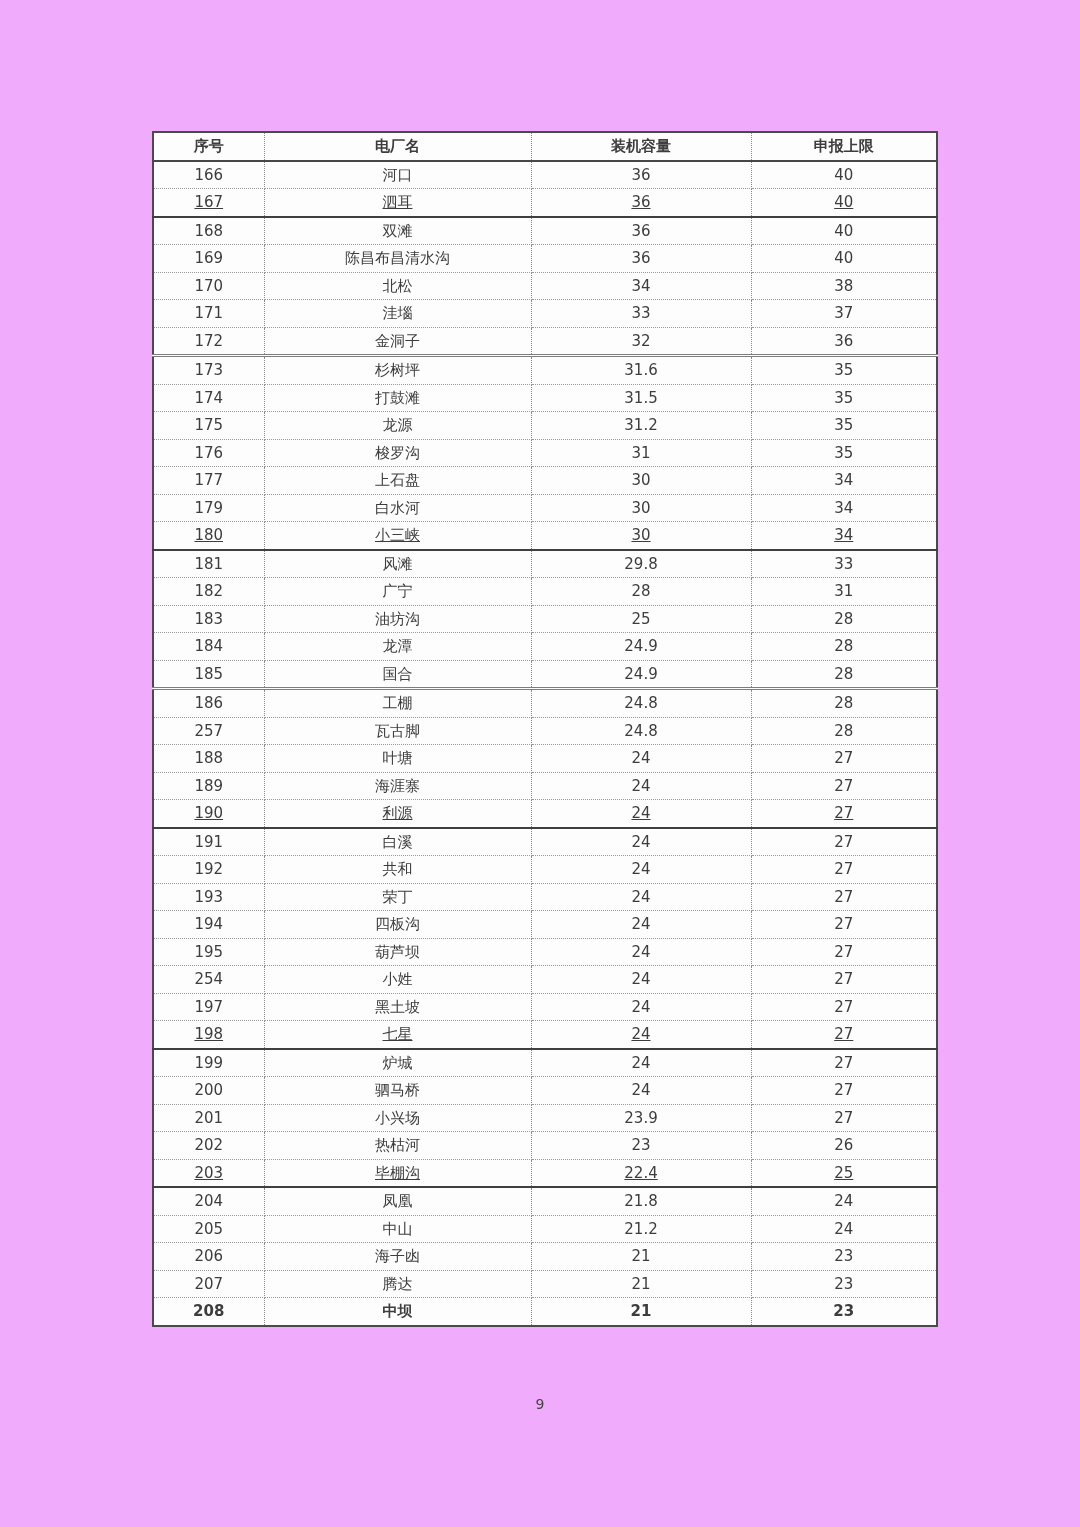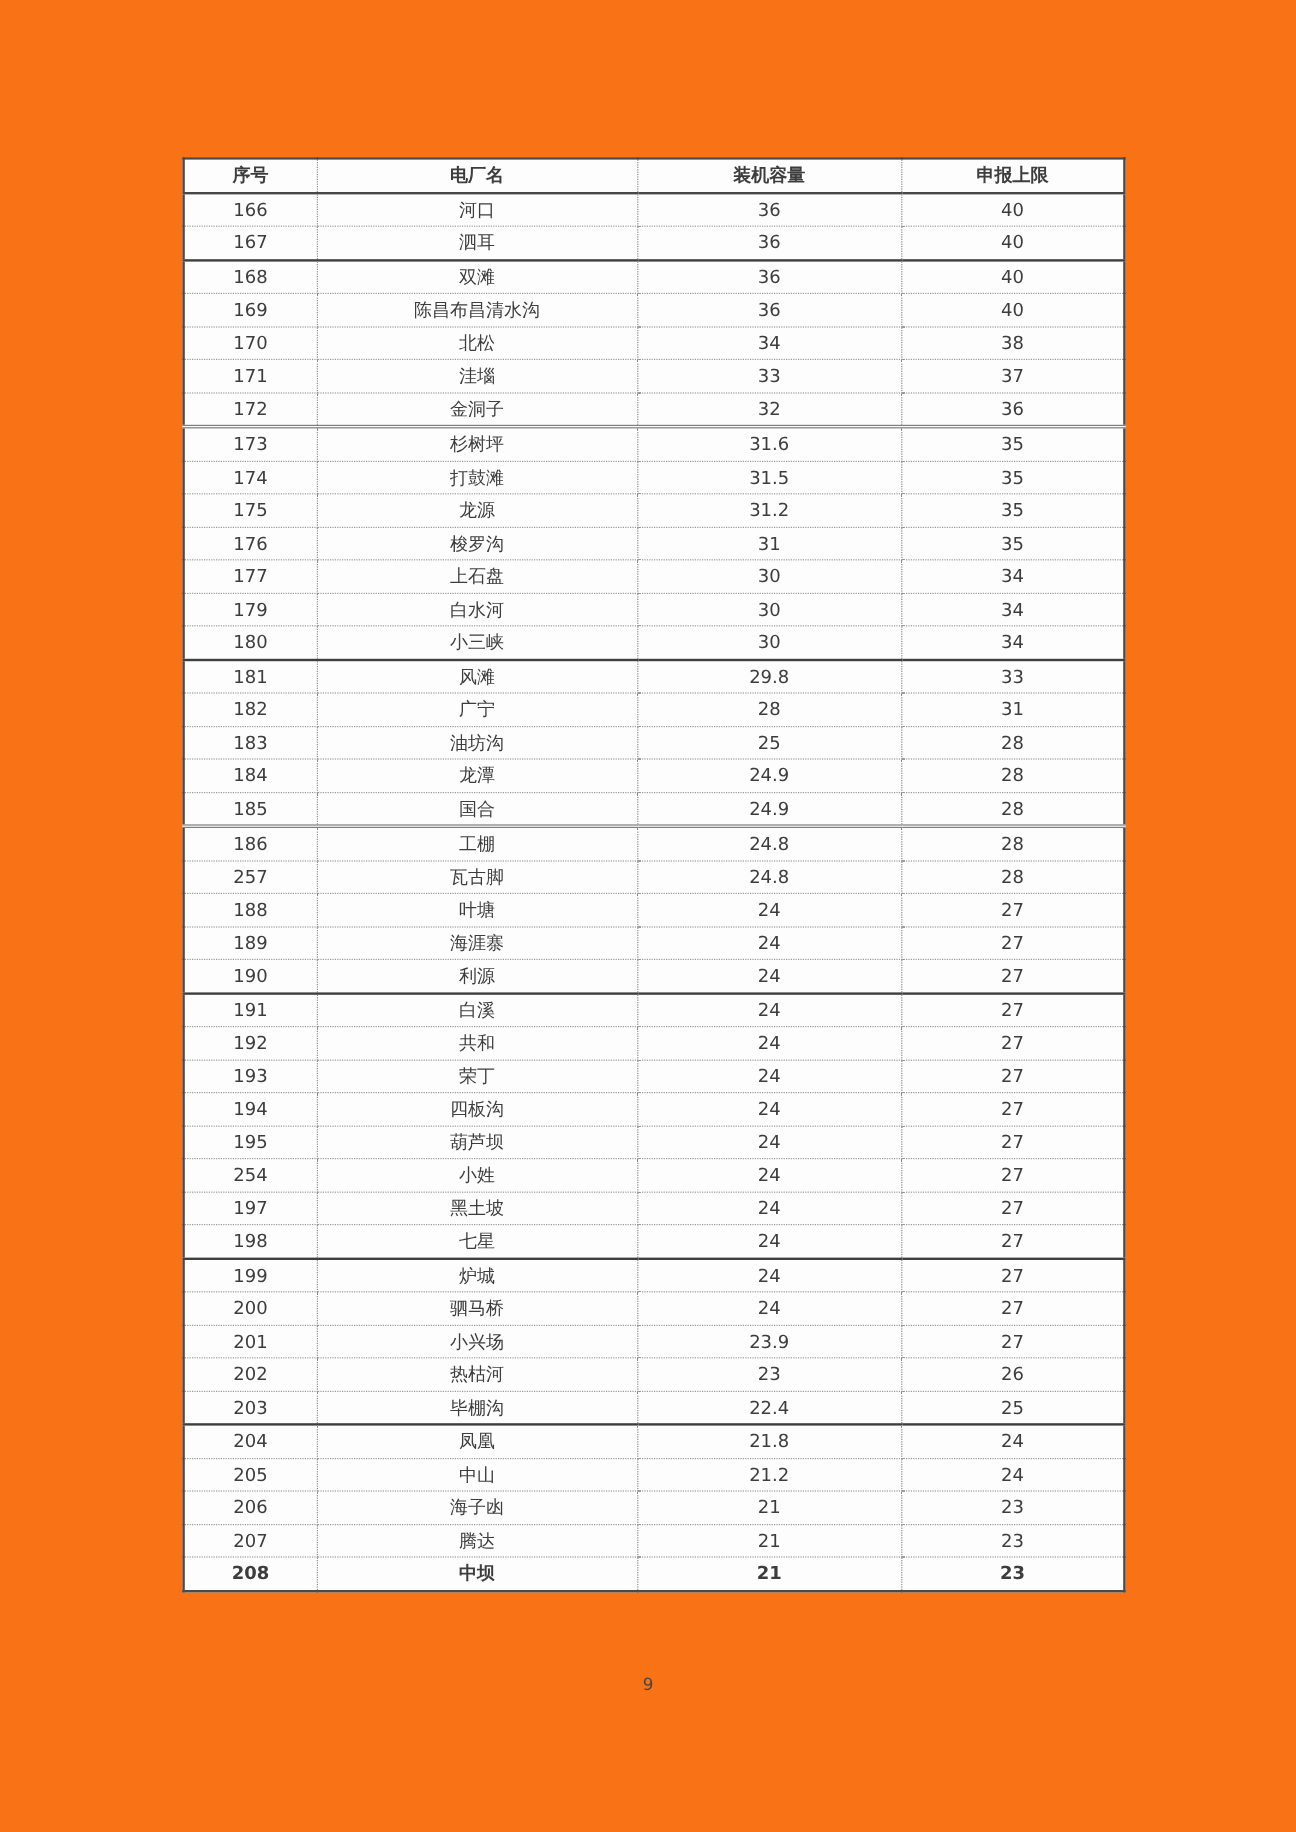--- a/index.html
+++ b/index.html
@@ -6,21 +6,21 @@
     margin: 0;
     padding: 0;
     background: #e8e8e8;
     font-family: "DejaVu Sans", "Liberation Sans", sans-serif;
   }
   .page {
     position: relative;
     width: 1080px;
     height: 1527px;
     margin: 0 auto;
-    background: #f97316;
+    background: #f0abfc;
     color: #3d3d3d;
   }
   .plant-table {
     position: absolute;
     left: 152px;
     top: 131px;
     width: 784px;
     border-collapse: collapse;
     table-layout: fixed;
     border: 2px solid #4a4a4a;
@@ -43,21 +43,21 @@
     color: #3d3d3d;
     white-space: nowrap;
     overflow: hidden;
   }
   .plant-table thead th {
     font-weight: bold;
     border-bottom: 2px solid #474747;
     font-size: 15px;
   }
   .plant-table tbody tr td { border-bottom: 1px dotted #9a9a9a; }
-  .plant-table tbody tr.sep-thick td  { border-bottom: 2px solid #3f3f3f; }
+  .plant-table tbody tr.sep-thick td  { border-bottom: 2px solid #3f3f3f; text-decoration: underline; }
   .plant-table tbody tr.sep-double td { border-bottom: 3px double #7d7d7d; }
   .plant-table tbody tr:last-child td { border-bottom: none; font-weight: bold; }
 
   .page-number {
     position: absolute;
     left: 0;
     top: 1396px;
     width: 1080px;
     text-align: center;
     font-size: 14px;

